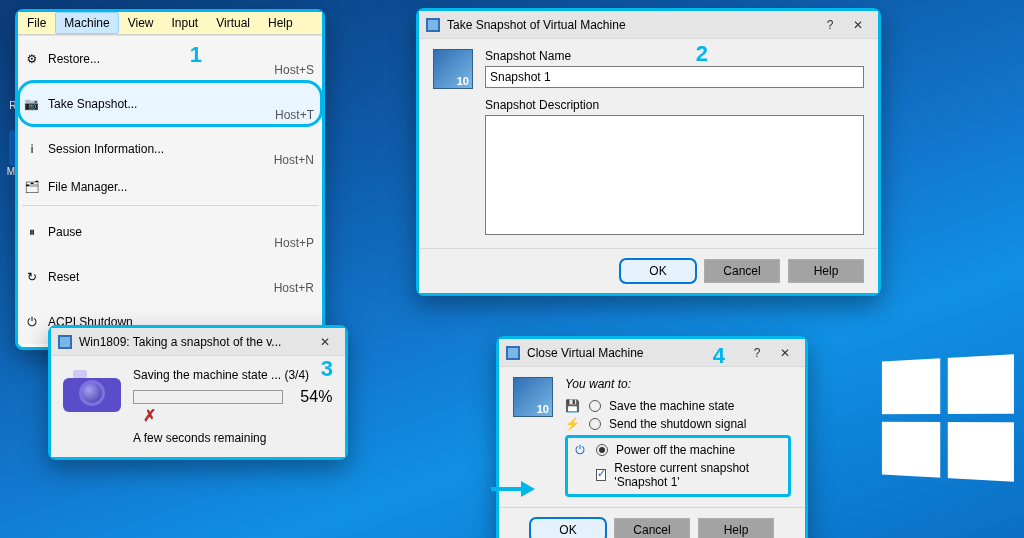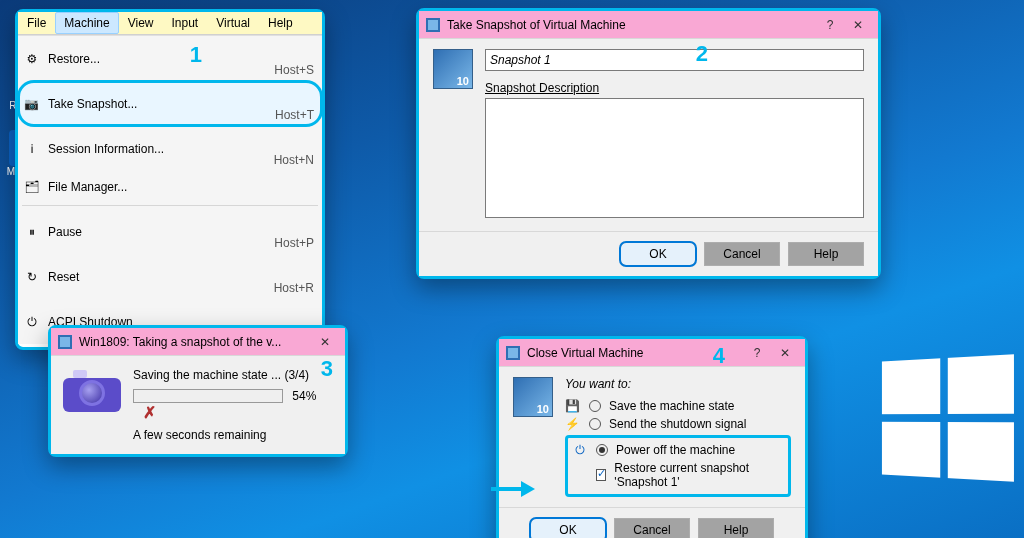--- a/index.html
+++ b/index.html
@@ -96,21 +96,21 @@
     outline-offset: -2px;
     border-radius: 16px;
     background: #e9f6ff;
   }
   
   .win-titlebar {
     height: 28px;
     display: flex;
     align-items: center;
     padding: 0 6px;
-    background: #f9a8d4;
+    background: #e5e5e5;
     border-bottom: 1px solid #d8d8d8;
   }
   .win-titlebar .ticon {
     width: 16px; height: 16px; margin-right: 6px;
     display: inline-flex; align-items: center; justify-content: center;
   }
   .win-titlebar .ttxt { flex: 1; font-size: 12px; }
   .win-titlebar .tbtn {
     width: 28px; height: 28px; display: flex; align-items: center; justify-content: center;
     font-size: 12px; color: #333; cursor: default;
@@ -130,21 +130,20 @@
     content:"10"; position:absolute; bottom:1px; right:3px; font-size:11px; font-weight:bold;color:#fff;
   }
   .field-col { flex:1; }
   .field-col label { display:block; font-size:12px; margin-bottom:3px;}
   .field-col input[type=text] {
     width: 100%;
     border: 1px solid #7a7a7a;
     padding: 3px 4px;
     font-size: 12px;
     font-family: inherit;
-    font-style: italic;
   }
   .field-col textarea {
     width: 100%;
     height: 120px;
     border: 1px solid #7a7a7a;
     padding: 3px 4px;
     font-size: 12px;
     font-family: inherit;
     resize: none;
     background:#fff;
@@ -182,21 +181,21 @@
     position:absolute;left:16px;top:12px;border:3px solid #7e72e2;
   }
   .camera .flash{width:14px;height:8px;background:#cfc9f6;position:absolute;top:2px;left:10px;border-radius:2px;}
   .prog-col{flex:1;}
   .prog-col .line1{font-size:12px;margin-bottom:6px;}
   .progressbar{
     width: 150px; height:14px; border:1px solid #999; background:#efefef; display:inline-block; vertical-align:middle;
     position:relative; margin-right:6px;
   }
   .progressbar .fill{height:100%; background:#18a318;}
-  .pct{font-size:12px; vertical-align:middle;}
+  .pct{font-size:16px; vertical-align:middle;margin-left:8px;}
   .cancel-x{color:#b03030; font-weight:bold; font-size:16px; vertical-align:middle; margin-left:10px; }
   .remain{font-size:12px; margin-top:6px;}
   
   #step4 { left: 496px; top: 336px; width: 312px; }
   #step4 .dlg-body { display:flex; gap:12px; align-items:flex-start;}
   .opts{flex:1;}
   .opts .hd{font-size:12px; margin-bottom:6px;font-style:italic;}
   .opt-row{display:flex;align-items:center;gap:8px;padding:2px 0;font-size:12px;}
   .opt-row .oicon{width:16px;text-align:center;}
   .radio{
@@ -295,22 +294,23 @@
           <rect x="2" y="2" width="10" height="10" fill="#7ab7e8"></rect>
         </svg>
     </span>
     <span class="ttxt">Take Snapshot of Virtual Machine</span>
     <span class="tbtn">?</span>
     <span class="tbtn">✕</span>
   </div>
   <div class="dlg-body">
     <div class="bigicon"></div>
     <div class="field-col">
+      <label>Snapshot Name</label>
       <input type="text" value="Snapshot 1" style="">
-      <label style="margin-top:10px;text-decoration:underline;">Snapshot Description</label>
+      <label style="margin-top:10px;">Snapshot Description</label>
       <textarea style=""></textarea>
     </div>
   </div>
   <div class="btnrow">
     <div class="btn primary">OK</div>
     <div class="btn">Cancel</div>
     <div class="btn">Help</div>
   </div>
 </div>
 

